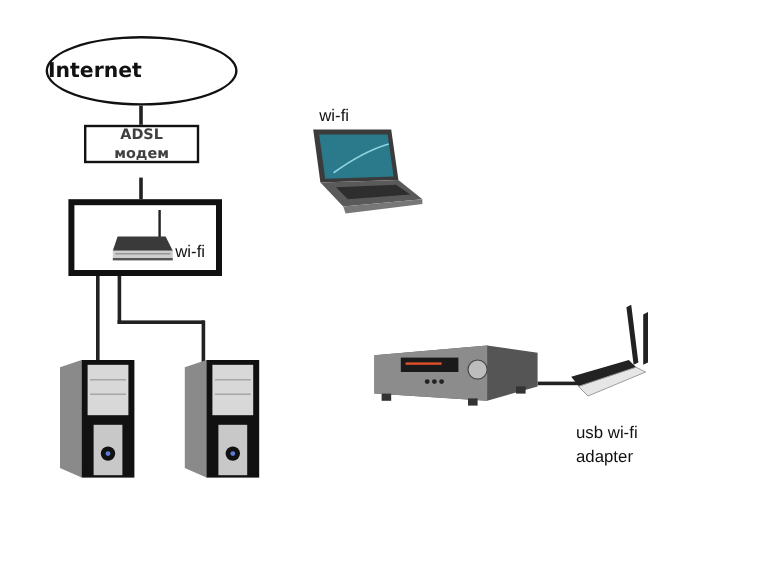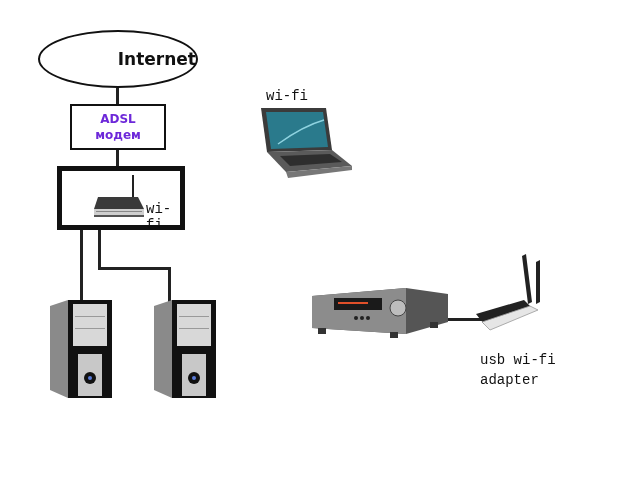--- a/index.html
+++ b/index.html
@@ -1,22 +1,22 @@
 <!DOCTYPE html>
 <html><head>
 <meta charset="utf-8">
 <style>
   html,body{margin:0;padding:0;background:#fff;}
   body{width:640px;height:480px;position:relative;overflow:hidden;font-family:"Liberation Sans",sans-serif;}
   .abs{position:absolute;}
-  .ellipse{left:38px;top:30px;width:160px;height:58px;border:2px solid #111;border-radius:50%;box-sizing:border-box;display:flex;align-items:center;justify-content:flex-end;font-family:"DejaVu Sans",sans-serif;font-weight:bold;font-size:17px;color:#111;}
-  .modem{left:70px;top:104px;width:96px;height:46px;border:2px solid #111;box-sizing:border-box;display:flex;flex-direction:column;align-items:center;justify-content:center;font-family:"DejaVu Sans",sans-serif;font-weight:bold;font-size:12px;line-height:16px;color:#6d28d9;}
+  .ellipse{left:38px;top:30px;width:160px;height:58px;border:2px solid #111;border-radius:50%;box-sizing:border-box;display:flex;align-items:center;justify-content:flex-start;font-family:"DejaVu Sans",sans-serif;font-weight:bold;font-size:17px;color:#111;}
+  .modem{left:70px;top:104px;width:96px;height:32px;border:2px solid #111;box-sizing:border-box;display:flex;flex-direction:column;align-items:center;justify-content:center;font-family:"DejaVu Sans",sans-serif;font-weight:bold;font-size:12px;line-height:16px;color:#404040;}
   .routerbox{left:57px;top:166px;width:128px;height:64px;border:5px solid #111;box-sizing:border-box;}
   .line{background:#222;}
-  .label{font-size:14px;color:#111;font-family:Liberation Mono, monospace;}
+  .label{font-size:14px;color:#111;}
 </style>
 </head>
 <body>
 
 <div class="abs line" style="left:116px;top:88px;width:3px;height:16px;"></div>
 <div class="abs line" style="left:116px;top:148px;width:3px;height:18px;"></div>
 <div class="abs line" style="left:80px;top:230px;width:3px;height:72px;"></div>
 <div class="abs line" style="left:98px;top:230px;width:3px;height:40px;"></div>
 <div class="abs line" style="left:98px;top:267px;width:72px;height:3px;"></div>
 <div class="abs line" style="left:168px;top:267px;width:3px;height:36px;"></div>

